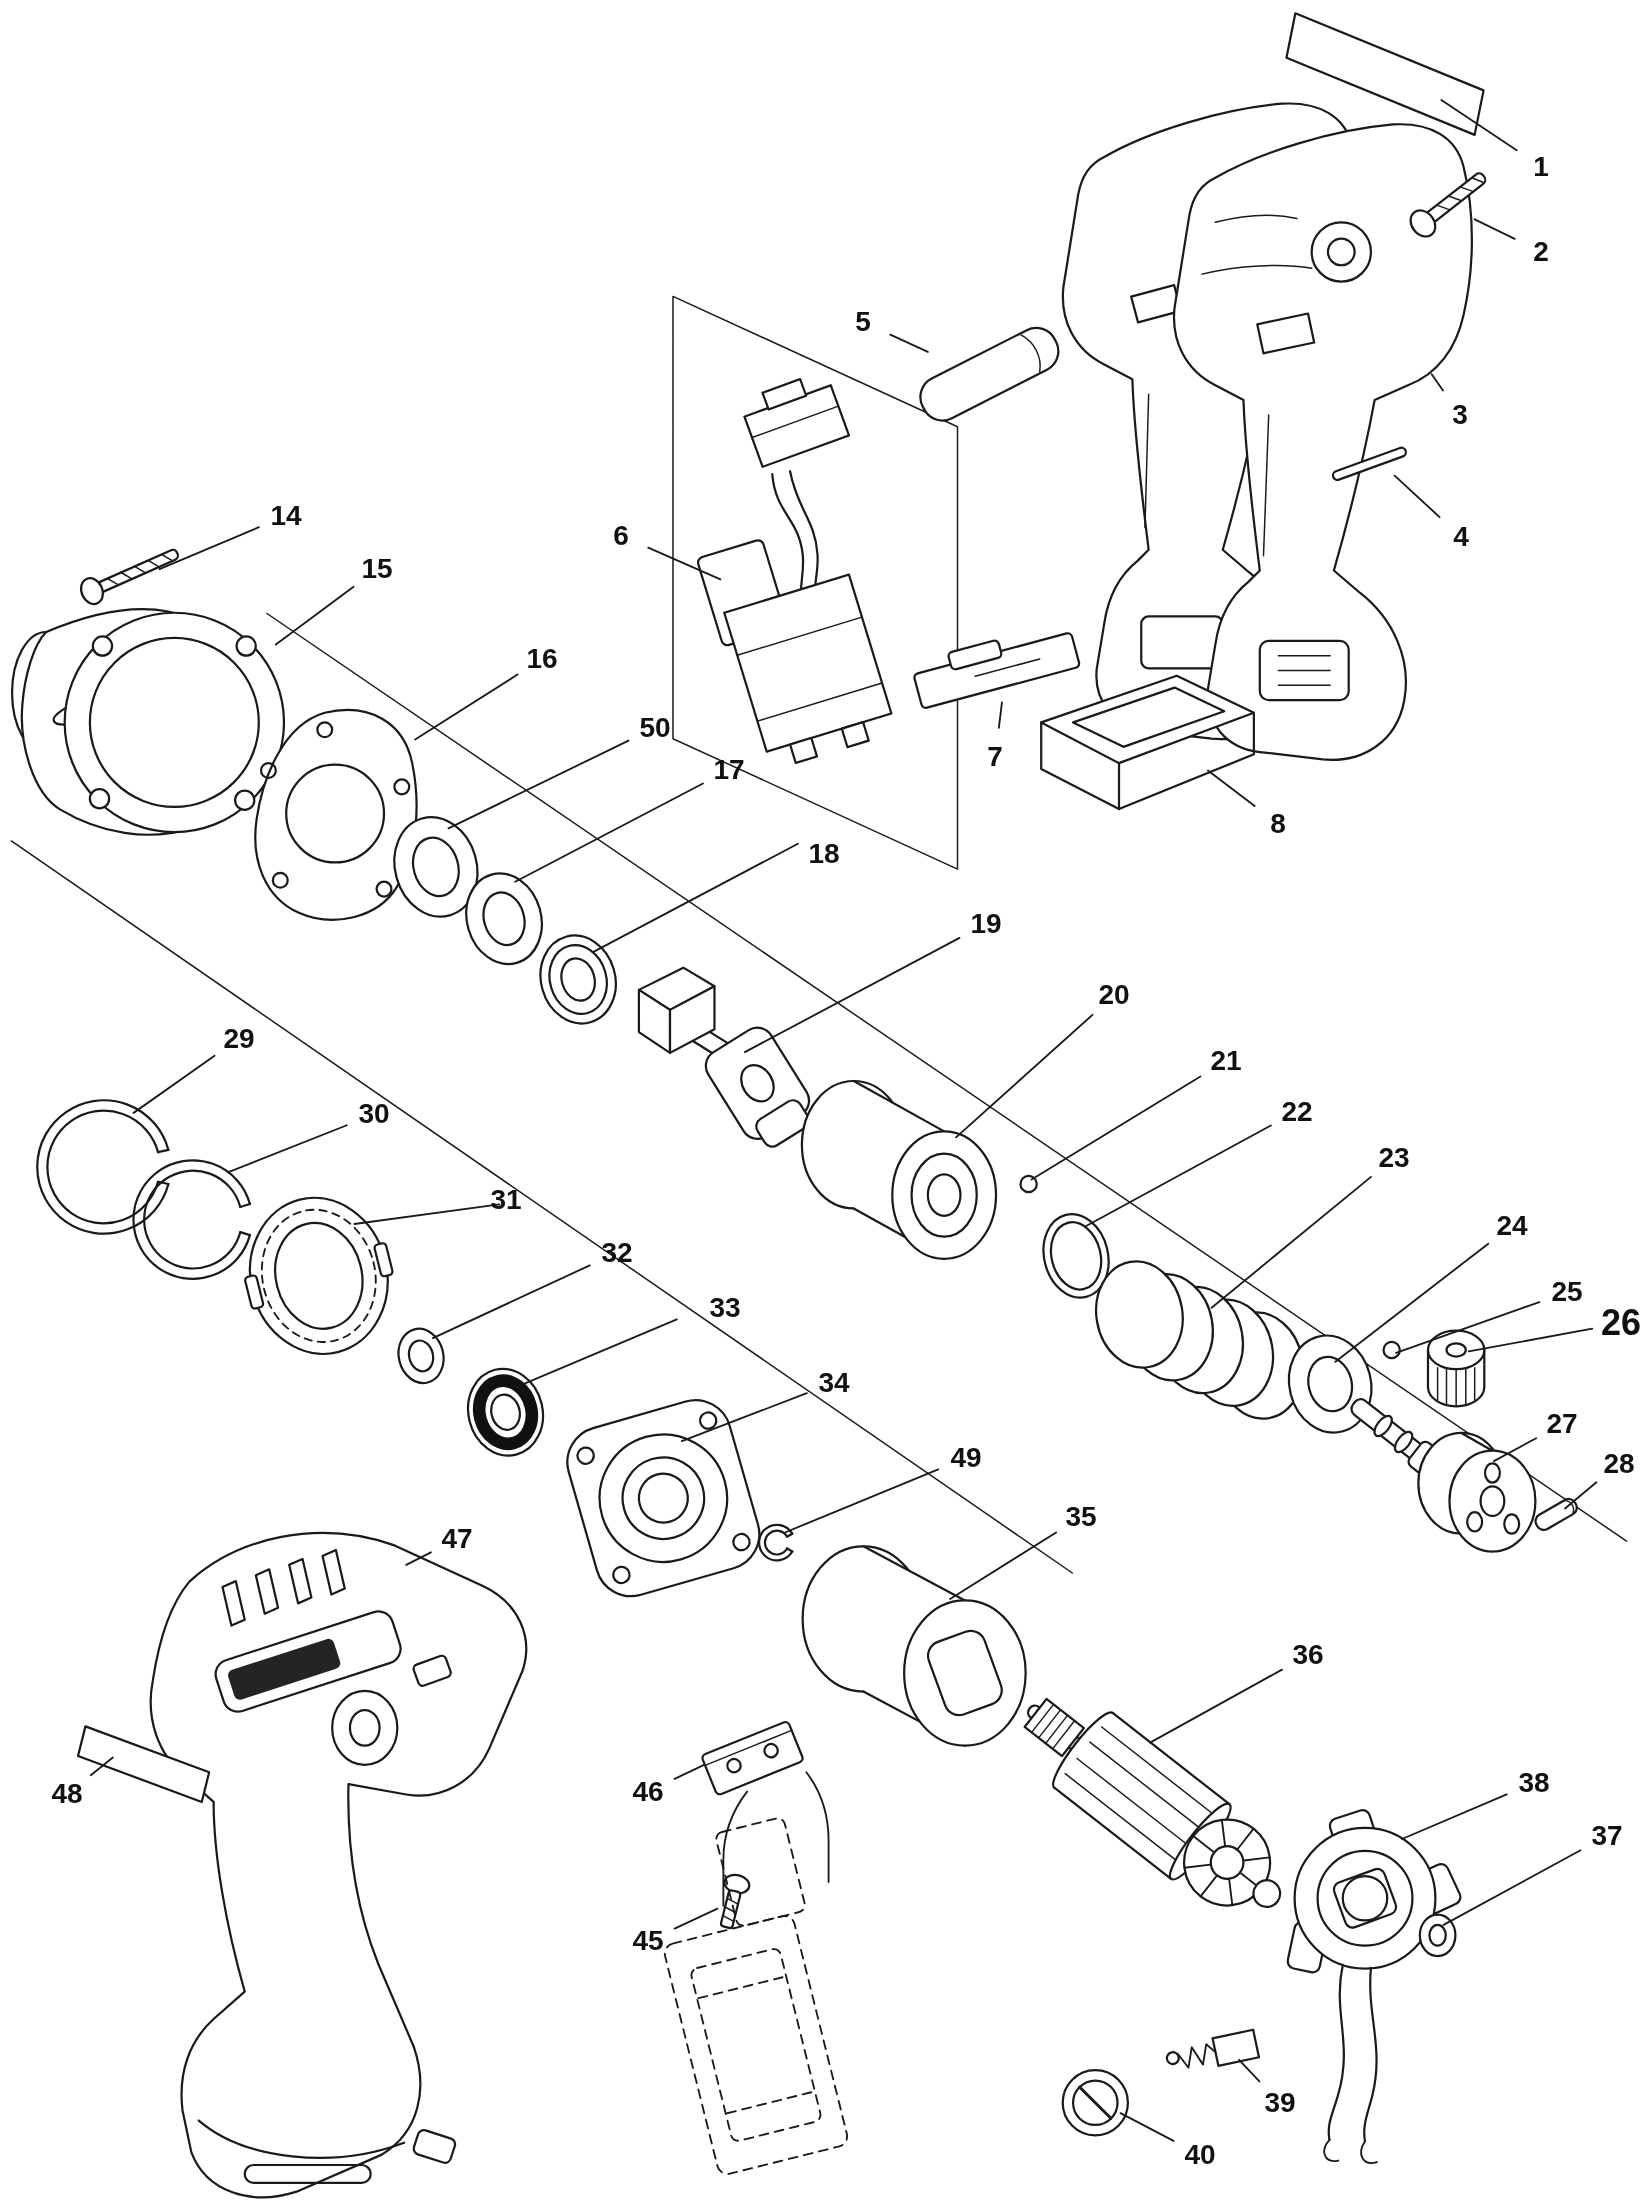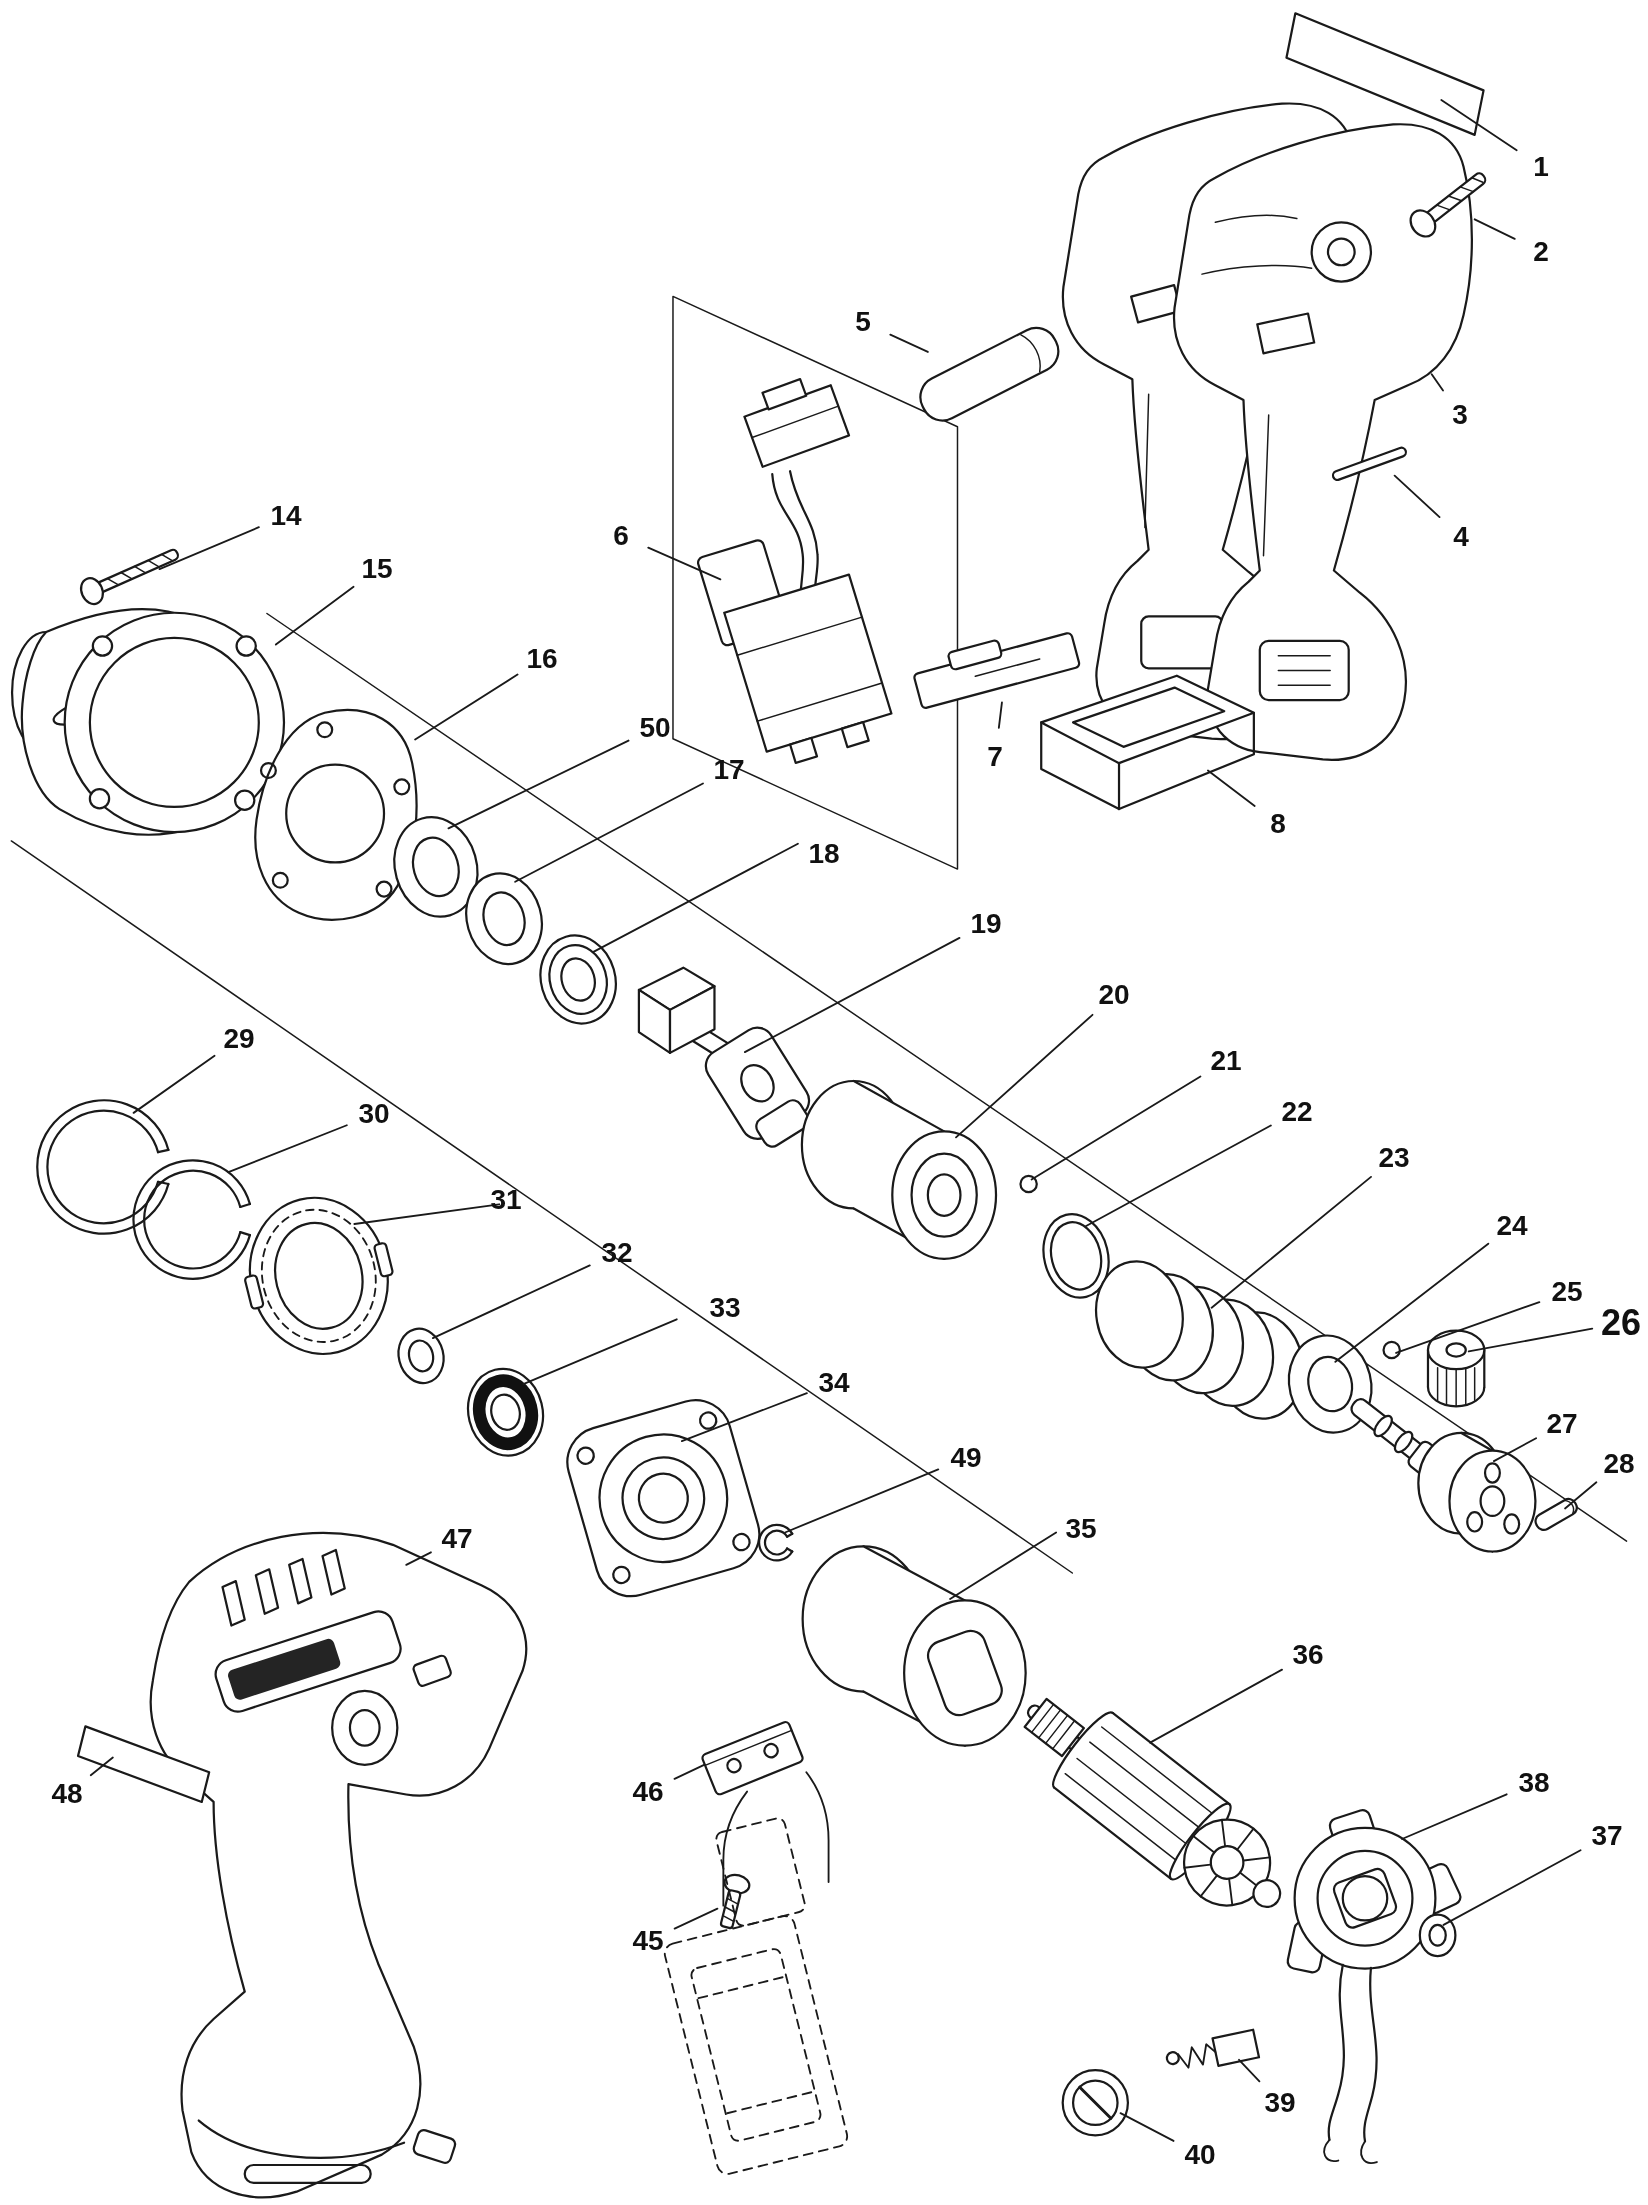--- a/index.html
+++ b/index.html
@@ -432,21 +432,21 @@
       <div class="part-label" style="left: 1567px; top: 1292px; color: rgb(17, 17, 17); font-size: 28px;">25</div>
       <div class="part-label" style="left: 1621px; top: 1323px; color: rgb(17, 17, 17); font-size: 36px;">26</div>
       <div class="part-label" style="left: 1562px; top: 1424px; color: rgb(17, 17, 17); font-size: 28px; text-align: center;">27</div>
       <div class="part-label" style="left: 1619px; top: 1464px; color: rgb(17, 17, 17); font-size: 28px;">28</div>
       <div class="part-label" style="left: 239px; top: 1039px; color: rgb(17, 17, 17); font-size: 28px;">29</div>
       <div class="part-label" style="left: 374px; top: 1114px; color: rgb(17, 17, 17); font-size: 28px;">30</div>
       <div class="part-label" style="left: 506px; top: 1200px; color: rgb(17, 17, 17); font-size: 28px;">31</div>
       <div class="part-label" style="left: 617px; top: 1253px; color: rgb(17, 17, 17); font-size: 28px;">32</div>
       <div class="part-label" style="left: 704px; top: 1308px; color: rgb(17, 17, 17); font-size: 28px; margin-left: 21px;">33</div>
       <div class="part-label" style="left: 834px; top: 1383px; color: rgb(17, 17, 17); font-size: 28px;">34</div>
-      <div class="part-label" style="left: 1081px; top: 1517px; color: rgb(17, 17, 17); font-size: 28px; margin-top: 12px;">35</div>
+      <div class="part-label" style="left: 1081px; top: 1517px; color: rgb(17, 17, 17); font-size: 28px;">35</div>
       <div class="part-label" style="left: 1308px; top: 1655px; color: rgb(17, 17, 17); font-size: 28px;">36</div>
       <div class="part-label" style="left: 1607px; top: 1836px; color: rgb(17, 17, 17); font-size: 28px;">37</div>
       <div class="part-label" style="left: 1534px; top: 1783px; color: rgb(17, 17, 17); font-size: 28px;">38</div>
       <div class="part-label" style="left: 1280px; top: 2103px; color: rgb(17, 17, 17); font-size: 28px;">39</div>
       <div class="part-label" style="left: 1200px; top: 2155px; color: rgb(17, 17, 17); font-size: 28px;">40</div>
       <div class="part-label" style="left: 648px; top: 1941px; color: rgb(17, 17, 17); font-size: 28px;">45</div>
       <div class="part-label" style="left: 648px; top: 1792px; color: rgb(17, 17, 17); font-size: 28px;">46</div>
       <div class="part-label" style="left: 457px; top: 1539px; color: rgb(17, 17, 17); font-size: 28px;">47</div>
       <div class="part-label" style="left: 67px; top: 1794px; color: rgb(17, 17, 17); font-size: 28px;">48</div>
       <div class="part-label" style="left: 966px; top: 1458px; color: rgb(17, 17, 17); font-size: 28px;">49</div>

